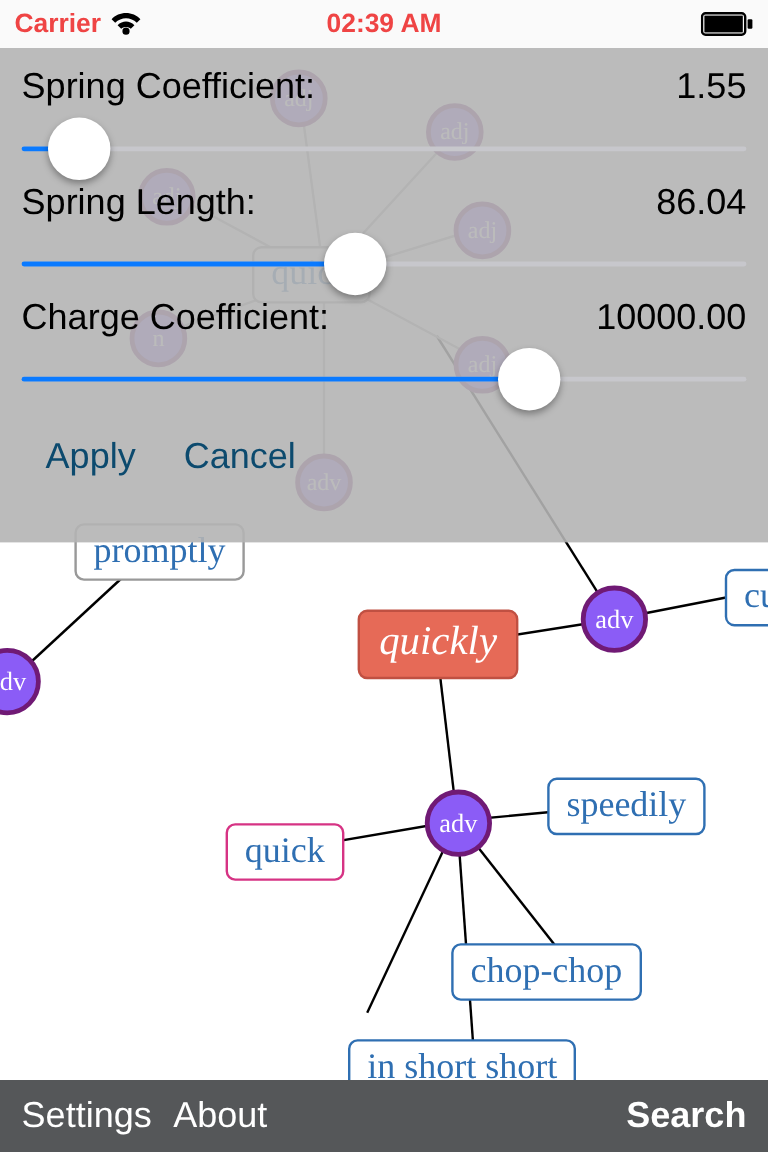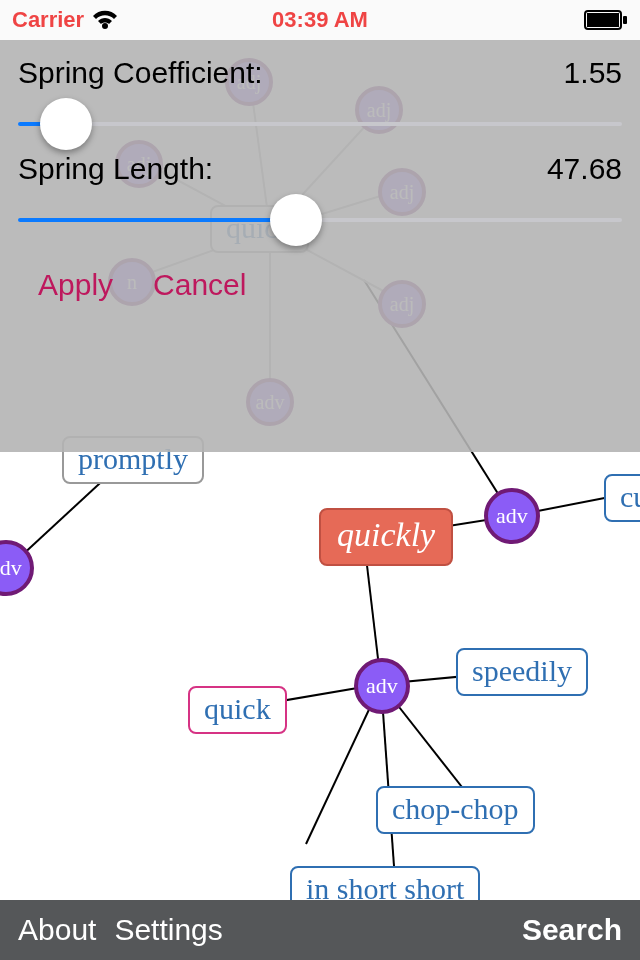--- a/index.html
+++ b/index.html
@@ -71,21 +71,21 @@
     position:absolute; left:0; height:4px; background:#0a7aff;
     border-radius:2px;
   }
   .thumb {
     position:absolute; width:52px; height:52px; background:#fff;
     border-radius:50%; box-shadow:0 3px 6px rgba(0,0,0,0.35);
     transform:translateX(-50%);
   }
   .panel-buttons {
     display:flex; gap:40px; padding:20px 20px 22px 20px; font-size:30px;
-    color:#be185d;
+    color:#0c4a6e;
   }
 
   
   .toolbar {
     position:absolute; left:0; bottom:0; width:640px; height:60px;
     background:#555759; display:flex; align-items:center;
     justify-content:space-between; padding:0 18px; color:#fff; font-size:30px;
   }
   .toolbar-left { display:flex; gap:18px; }
   .toolbar .btn { font-weight:400; }
@@ -96,21 +96,21 @@
 
 <div class="status-bar">
   <div class="status-left">
     <span>Carrier</span>
     <span class="wifi">
       <svg width="26" height="20" viewBox="0 0 26 20">
           <path d="M1 6 C7 -1 19 -1 25 6 L22 9 C17 4 9 4 4 9 Z M6 11 C10 7 16 7 20 11 L17 14 C15 12 11 12 9 14 Z M13 19 A3 3 0 1 0 13 13 A3 3 0 0 0 13 19 Z" fill="#000"></path>
         </svg>
     </span>
   </div>
-  <div class="status-center">03:39 AM</div>
+  <div class="status-center">02:39 AM</div>
   <div class="battery">
     <svg width="44" height="20" viewBox="0 0 44 20">
         <rect x="1" y="1" width="36" height="18" rx="3" fill="none" stroke="#000" stroke-width="2"></rect>
         <rect x="3" y="3" width="32" height="14" fill="#000"></rect>
         <rect x="39" y="6" width="4" height="8" rx="1" fill="#000"></rect>
       </svg>
   </div>
 </div>
 
 <div class="canvas">
@@ -158,21 +158,21 @@
     </div>
   <div class="adv-node small" style="left:108px; top:218px;">
       <span>n</span>
     </div>
   <div class="adv-node small" style="left:246px; top:338px;">
       <span>adv</span>
     </div>
   <div class="word-box" style="left:210px; top:165px; border-color:#999;"><span>quick</span></div>
   <div class="word-box" style="left:62px; top:396px; border-color:#999;"><span>promptly</span></div>
 
-  <div class="center-word" style="left:298px; top:468px;margin-left:21px;"><span>quickly</span></div>
+  <div class="center-word" style="left:298px; top:468px;"><span>quickly</span></div>
   <div class="adv-node" style="left:484px; top:448px;">
       <span>adv</span>
     </div>
   <div class="adv-node" style="left:-22px; top:500px;">
       <span>adv</span>
     </div>
   <div class="adv-node" style="left:354px; top:618px;">
       <span>adv</span>
     </div>
 
@@ -191,33 +191,44 @@
     </div>
     <div class="slider-track">
       <div class="track-bg"></div>
       <div class="track-fill" style="width:8%;"></div>
       <div class="thumb" style="left:8%;"></div>
     </div>
   </div>
   <div class="slider-row">
     <div class="slider-header">
       <span>Spring Length:</span>
-      <span>47.68</span>
+      <span>86.04</span>
     </div>
     <div class="slider-track">
       <div class="track-bg"></div>
       <div class="track-fill" style="width:46%;"></div>
       <div class="thumb" style="left:46%;"></div>
     </div>
   </div>
+  <div class="slider-row">
+    <div class="slider-header">
+      <span>Charge Coefficient:</span>
+      <span>10000.00</span>
+    </div>
+    <div class="slider-track">
+      <div class="track-bg"></div>
+      <div class="track-fill" style="width:70%;"></div>
+      <div class="thumb" style="left:70%;"></div>
+    </div>
+  </div>
   <div class="panel-buttons">
     <span class="btn">Apply</span>
     <span class="btn">Cancel</span>
   </div>
 </div>
 
 <div class="toolbar">
   <div class="toolbar-left">
+    <span class="btn">Settings</span>
     <span class="btn">About</span>
-    <span class="btn">Settings</span>
   </div>
   <span class="btn search-btn">Search</span>
 </div>
 
 </body></html>

